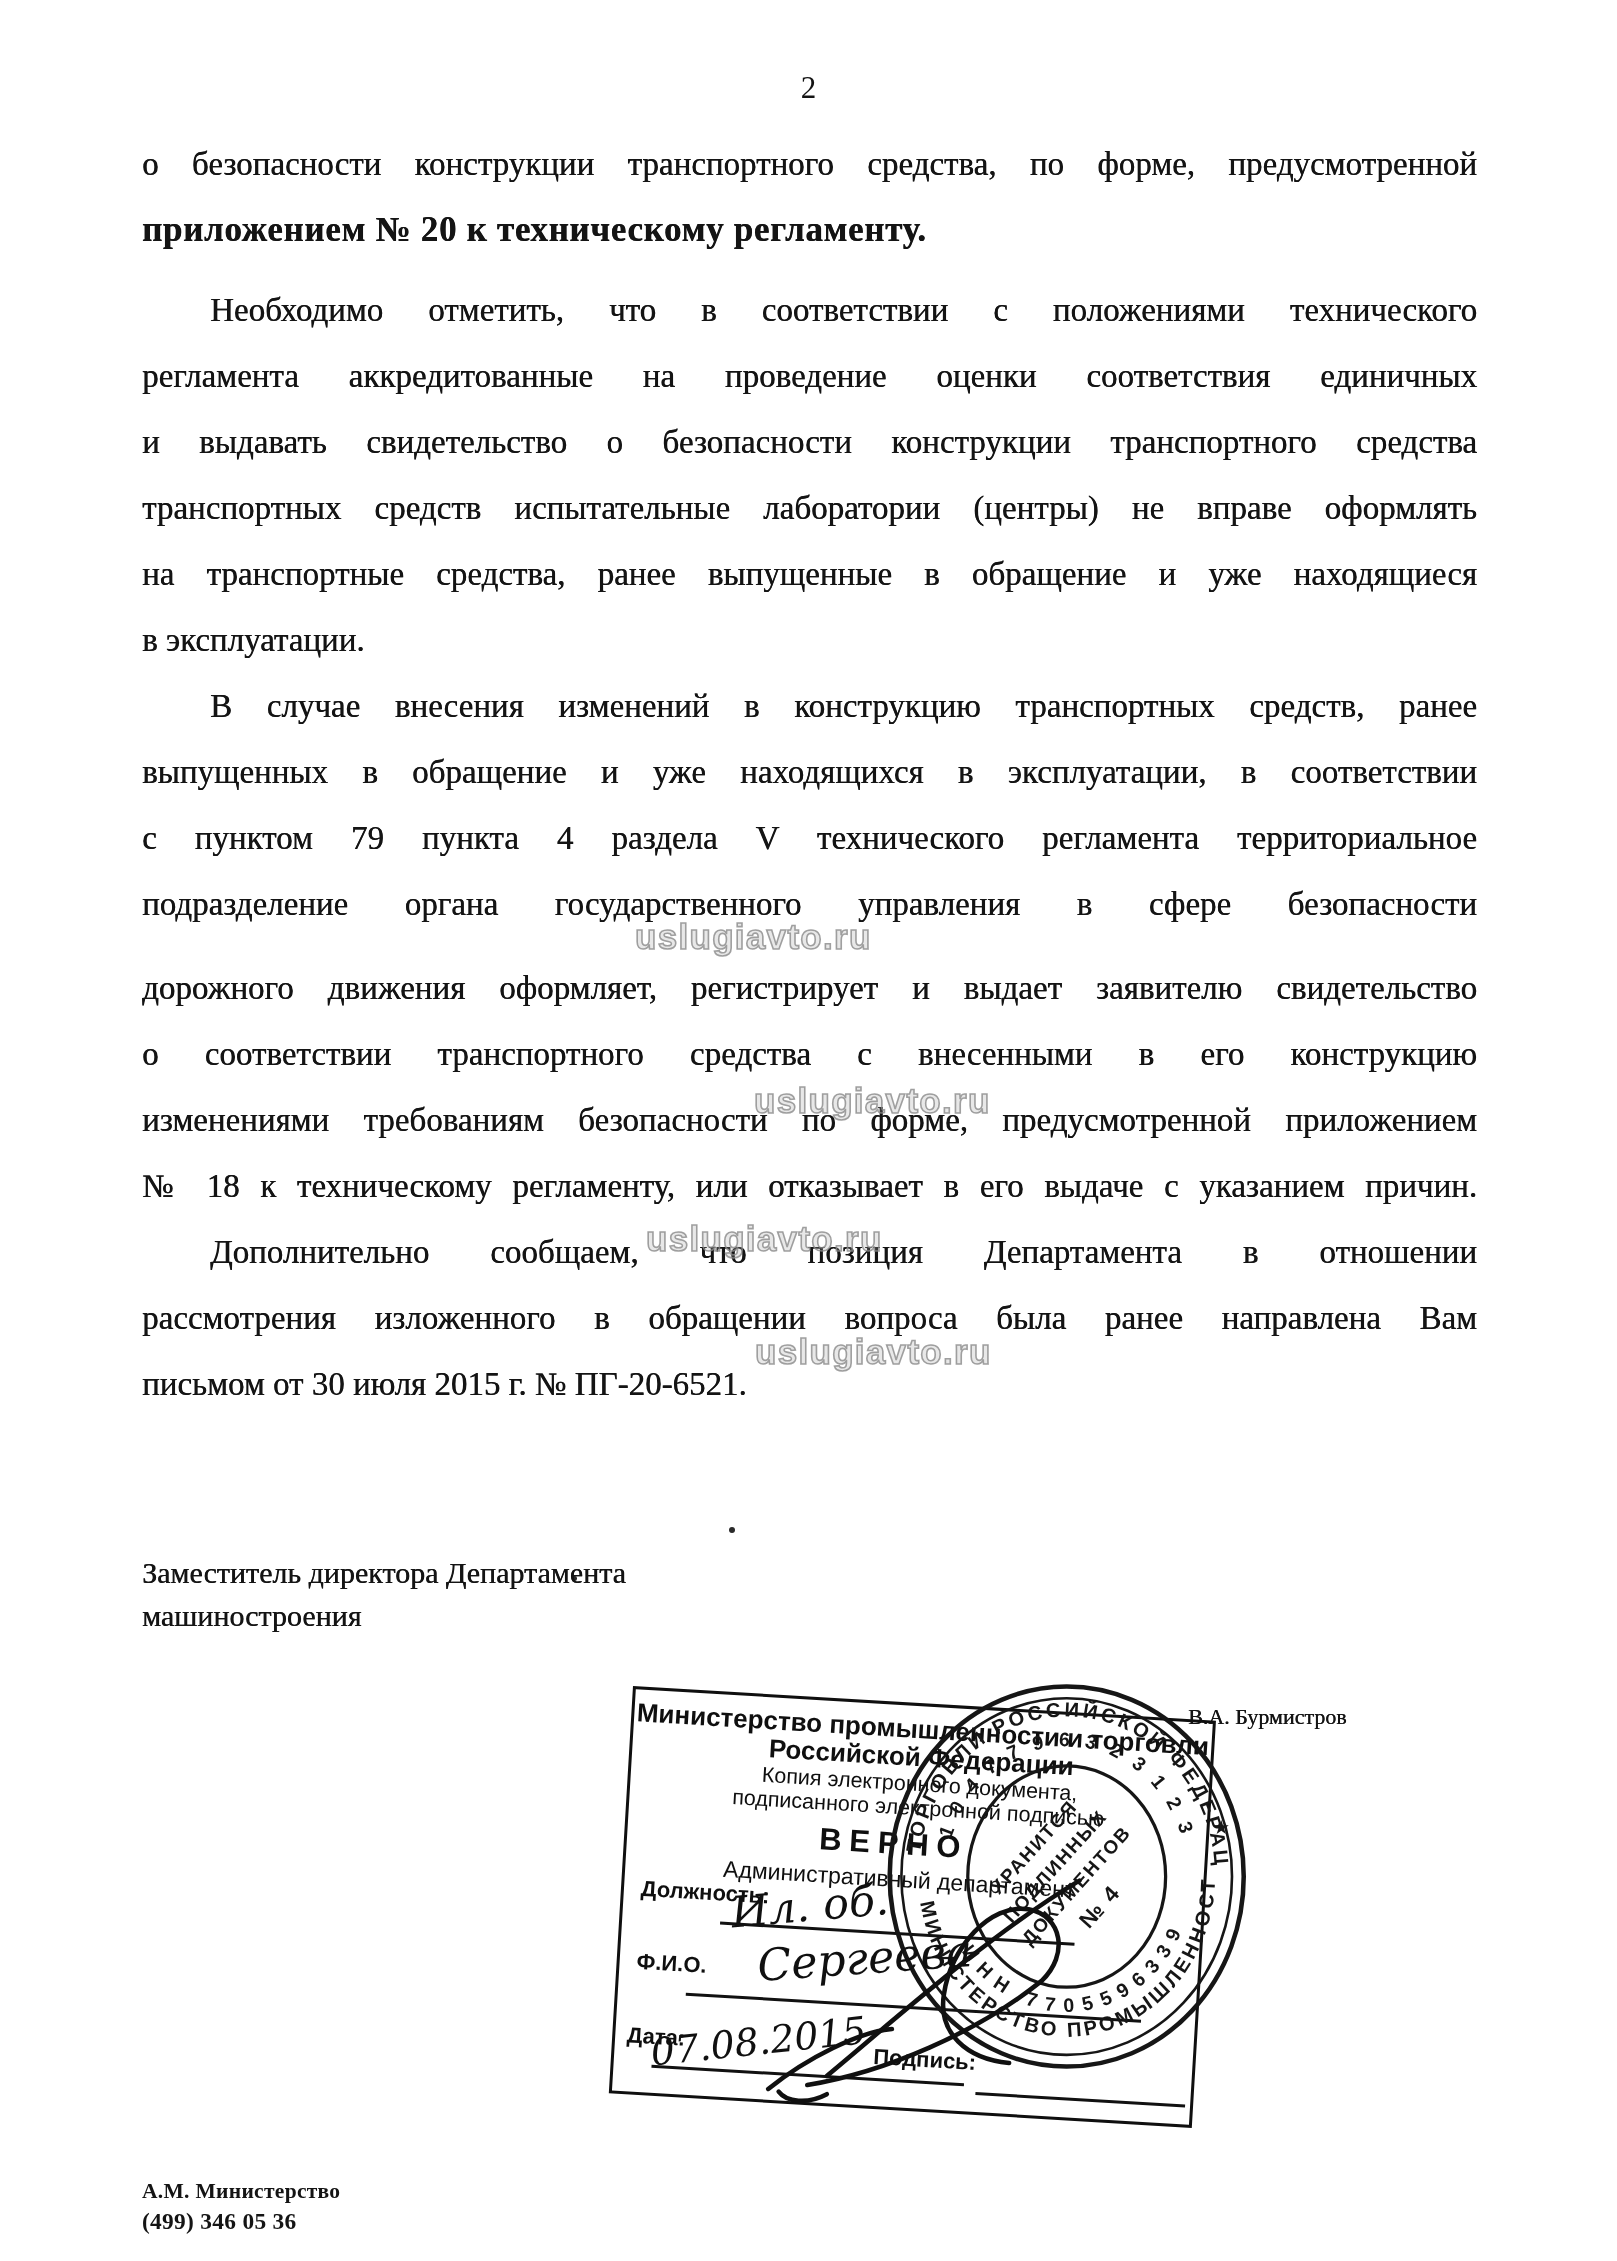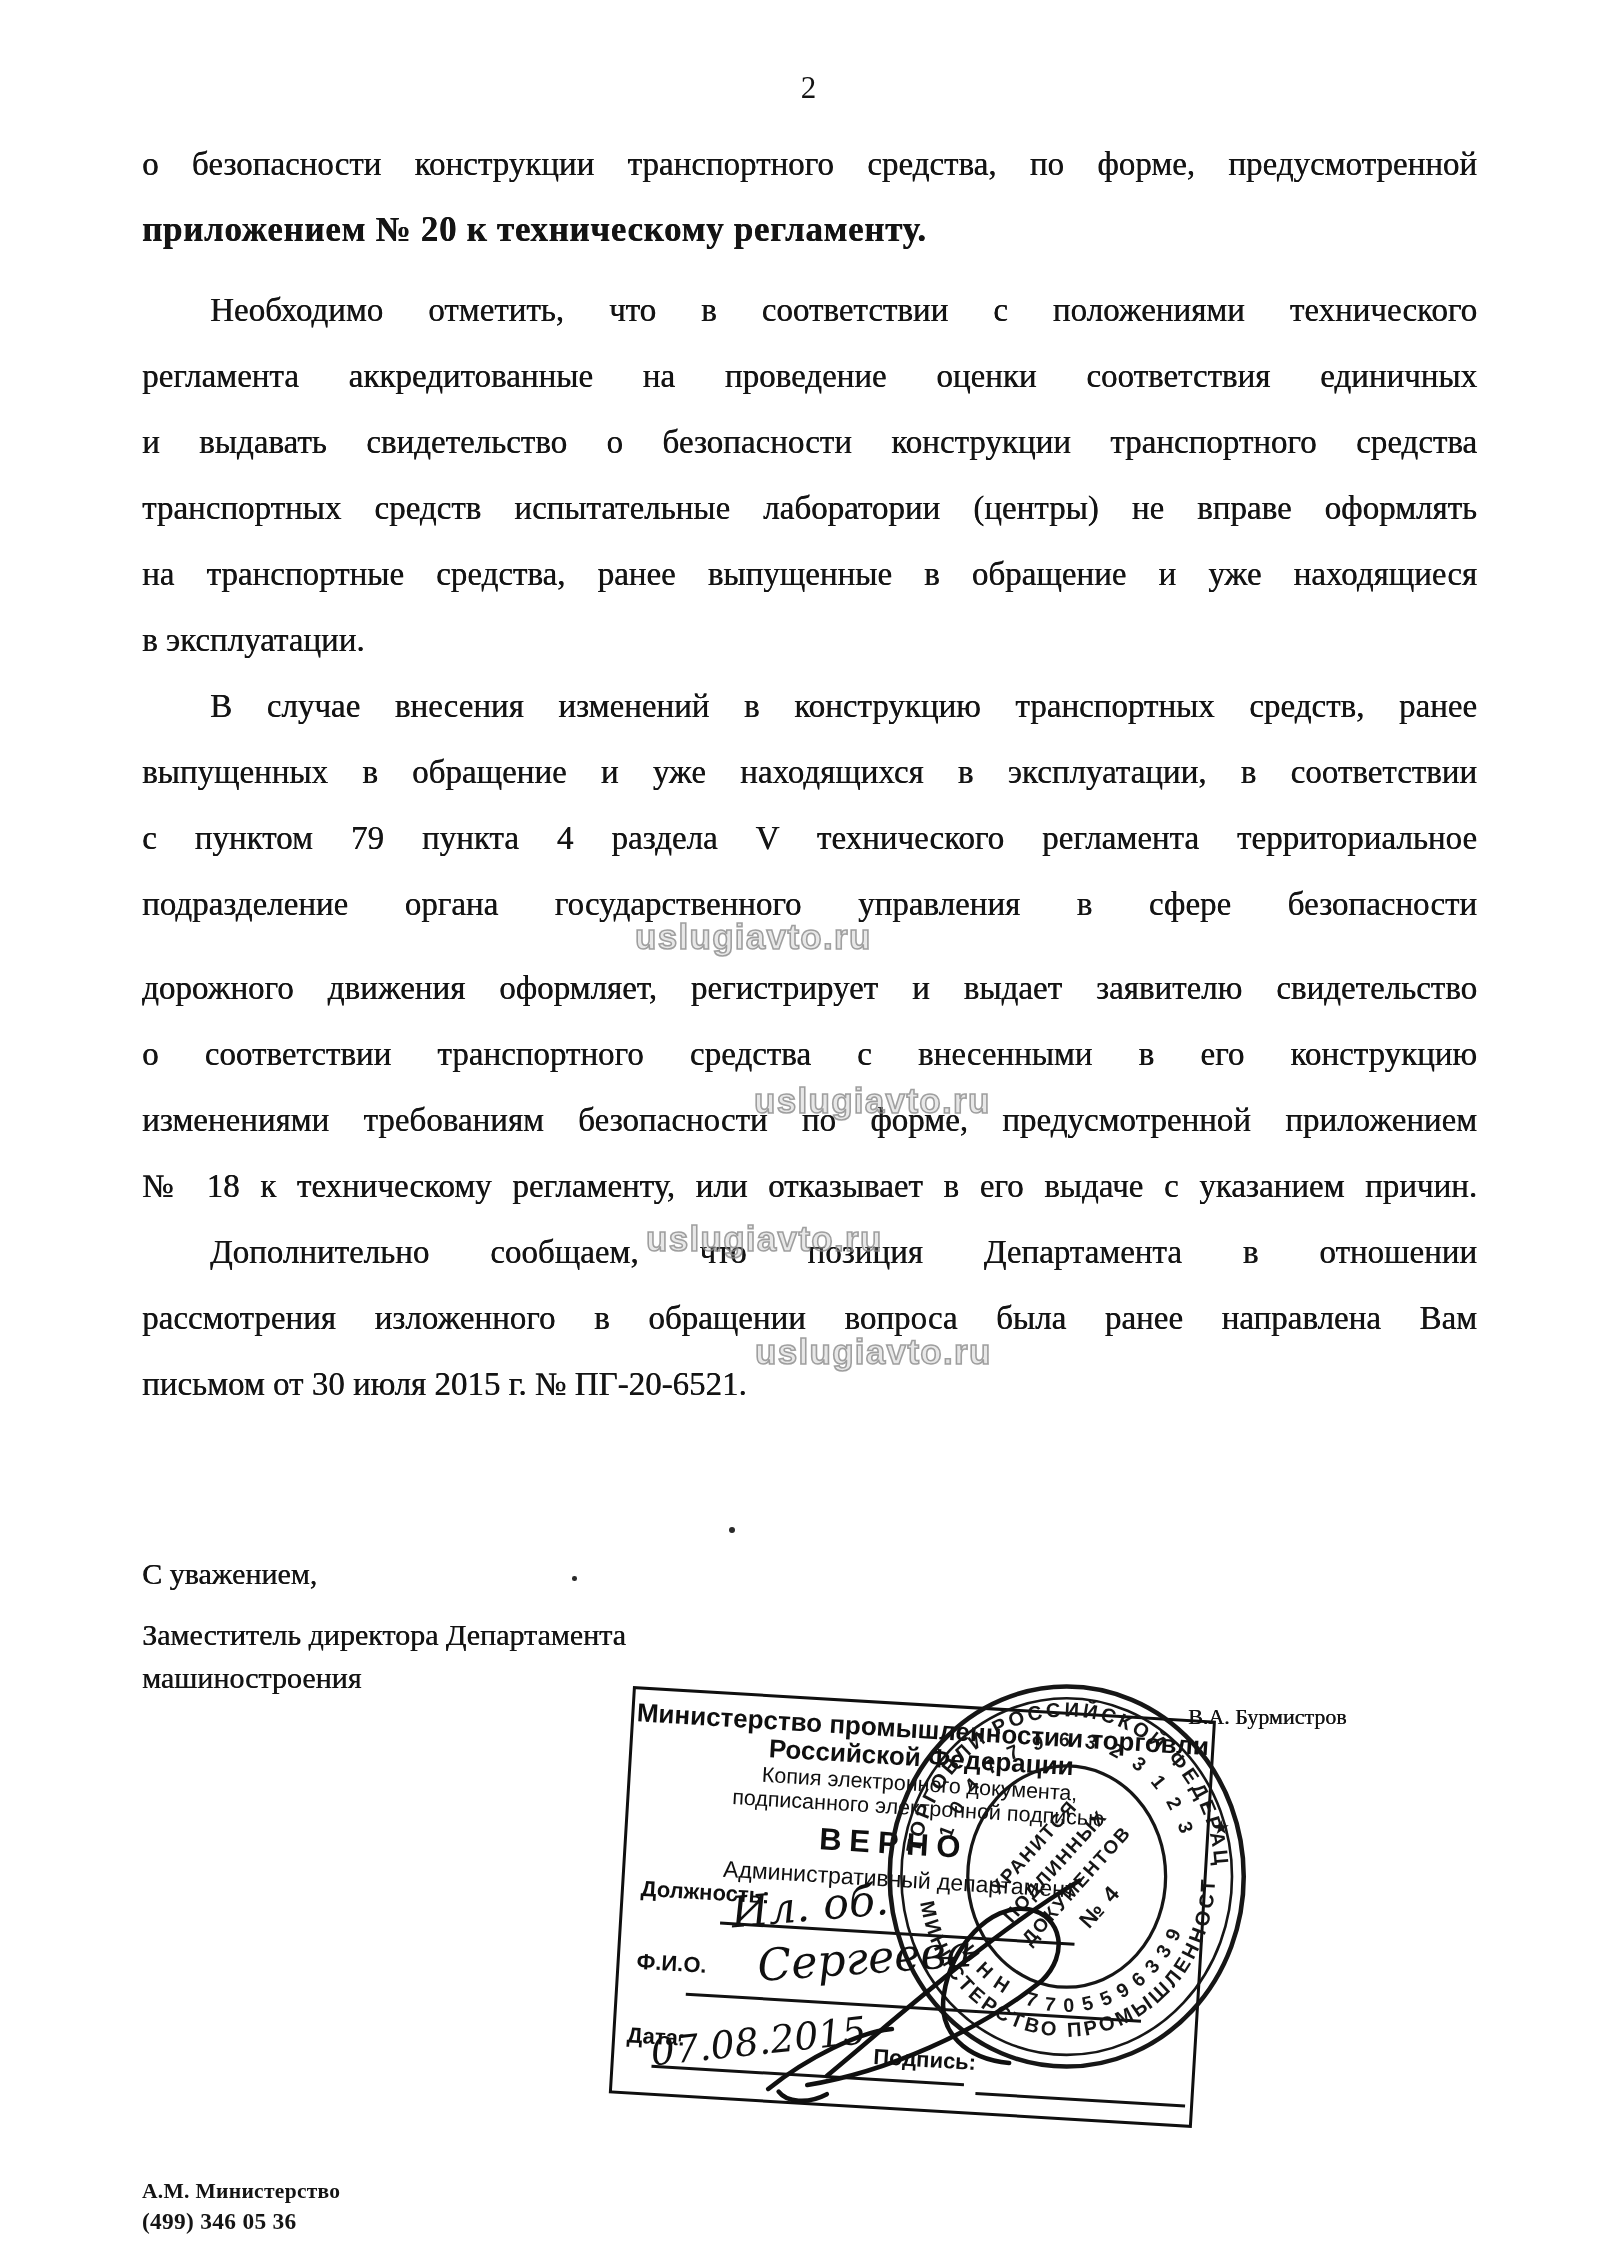--- a/index.html
+++ b/index.html
@@ -86,21 +86,20 @@
 
   <div class="wm" style="left:635px;top:917px;">uslugiavto.ru</div>
   <div class="wm" style="left:754px;top:1081px;">uslugiavto.ru</div>
   <div class="wm" style="left:646px;top:1219px;">uslugiavto.ru</div>
   <div class="wm" style="left:755px;top:1332px;">uslugiavto.ru</div>
 
   <div class="speck" style="left:729px;top:1527px;width:5.9px;height:5.9px;"></div>
   <div class="speck" style="left:572px;top:1576px;width:4.6px;height:4.6px;"></div>
 
   <div class="closing">
-    <div class="sal">С уважением,</div>
     <div class="pos">Заместитель директора Департамента</div>
     <div class="pos">машиностроения</div>
   </div>
   <div class="signer">В.А. Бурмистров</div>
 
   <div class="stampbox">
     <div class="c sb-org" style="top:7.8px;">Министерство промышленности и торговли</div>
     <div class="c sb-org" style="top:36px;">Российской Федерации</div>
     <div class="c sb-copy" style="top:66px;">Копия электронного документа,</div>
     <div class="c sb-copy" style="top:90px;">подписанного электронной подписью</div>

